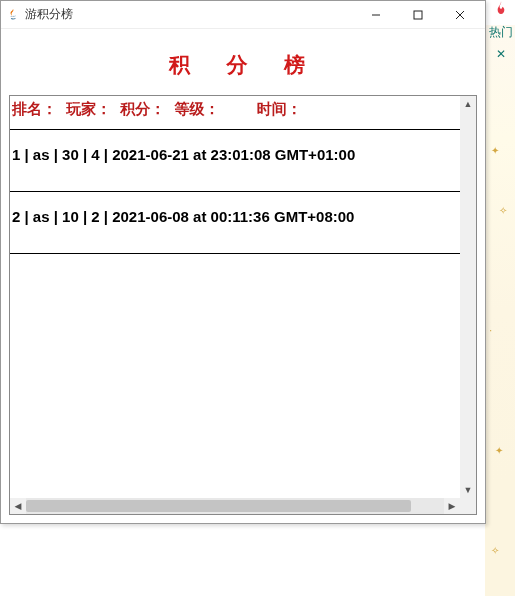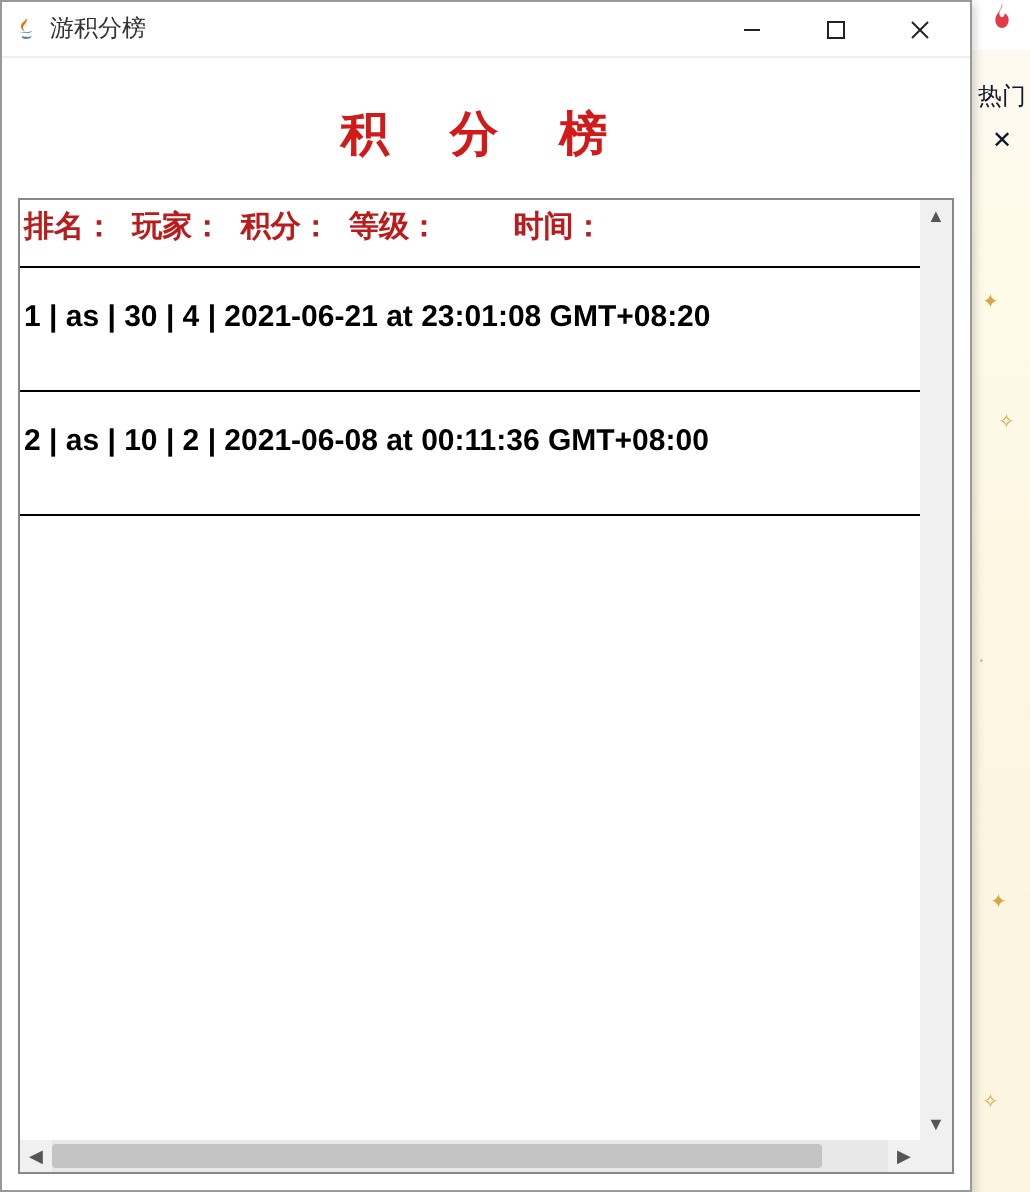--- a/index.html
+++ b/index.html
@@ -26,27 +26,27 @@
     .side-strip {
       position: absolute;
       right: 0; top: 0;
       width: 30px; height: 25px;
       background:#fff;
       border-left:1px solid #eee;
       z-index:2;
       display:flex; flex-direction:column; align-items:center;
     }
     .fire-icon { color:#e63946; font-size:16px; line-height:22px; }
-    .side-labels { position:absolute; right:2px; top:40px; width:24px; font-size:12px; color:#0f172a; z-index:3;}
+    .side-labels { position:absolute; right:2px; top:24px; width:24px; font-size:12px; color:#0f766e; z-index:3;}
     .side-labels div { margin-bottom:6px; text-align:center;}
     .window {
       position: absolute;
       left: 0; top: 0;
       width: 486px;
-      height: 596px;
+      height: 524px;
       background: #fff;
       border: 1px solid #999;
       box-shadow: 2px 2px 4px rgba(0,0,0,0.15);
       z-index: 5;
       display:flex; flex-direction:column;
     }
     .titlebar {
       height: 28px;
       background: #fff;
       display: flex;
@@ -69,25 +69,26 @@
       cursor:pointer;
     }
     .content-area {
       flex:1;
       padding: 6px 6px 6px 6px;
       display:flex; flex-direction:column;
       overflow:hidden;
     }
     .heading {
       text-align:center;
-      font-size: 24px;
+      font-size: 21px;
       font-weight: bold;
       color: #d11a1a;
       letter-spacing: 12px;
       padding: 16px 0 16px 0;
+      font-family: Liberation Mono, monospace;
     }
     .board-container {
       flex:1;
       border:1px solid #888;
       position:relative;
       overflow:hidden;
       margin: 0 2px 2px 2px;
     }
     .board-scroll {
       position:absolute;
@@ -206,21 +207,21 @@
     <div class="board-container">
       <div class="board-scroll">
         <div class="header-row">
           <span class="hr-rank">排名：</span>
           <span class="hr-player">玩家：</span>
           <span class="hr-score">积分：</span>
           <span class="hr-level">等级：</span>
           <span class="hr-time">时间：</span>
         </div>
         <div id="rows-host">
-            <div class="data-row row-divider">1  |  as  |  30  |  4  |  2021-06-21 at 23:01:08 GMT+08:20</div>
+            <div class="data-row row-divider">1  |  as  |  30  |  4  |  2021-06-21 at 23:01:08 GMT+01:00</div>
             <div class="data-row row-divider">2  |  as  |  10  |  2  |  2021-06-08 at 00:11:36 GMT+08:00</div>
           </div>
       </div>
 
       <div class="vscroll">
         <div class="scroll-btn">▲</div>
         <div class="scroll-track-v"></div>
         <div class="scroll-btn">▼</div>
       </div>
       <div class="hscroll">

